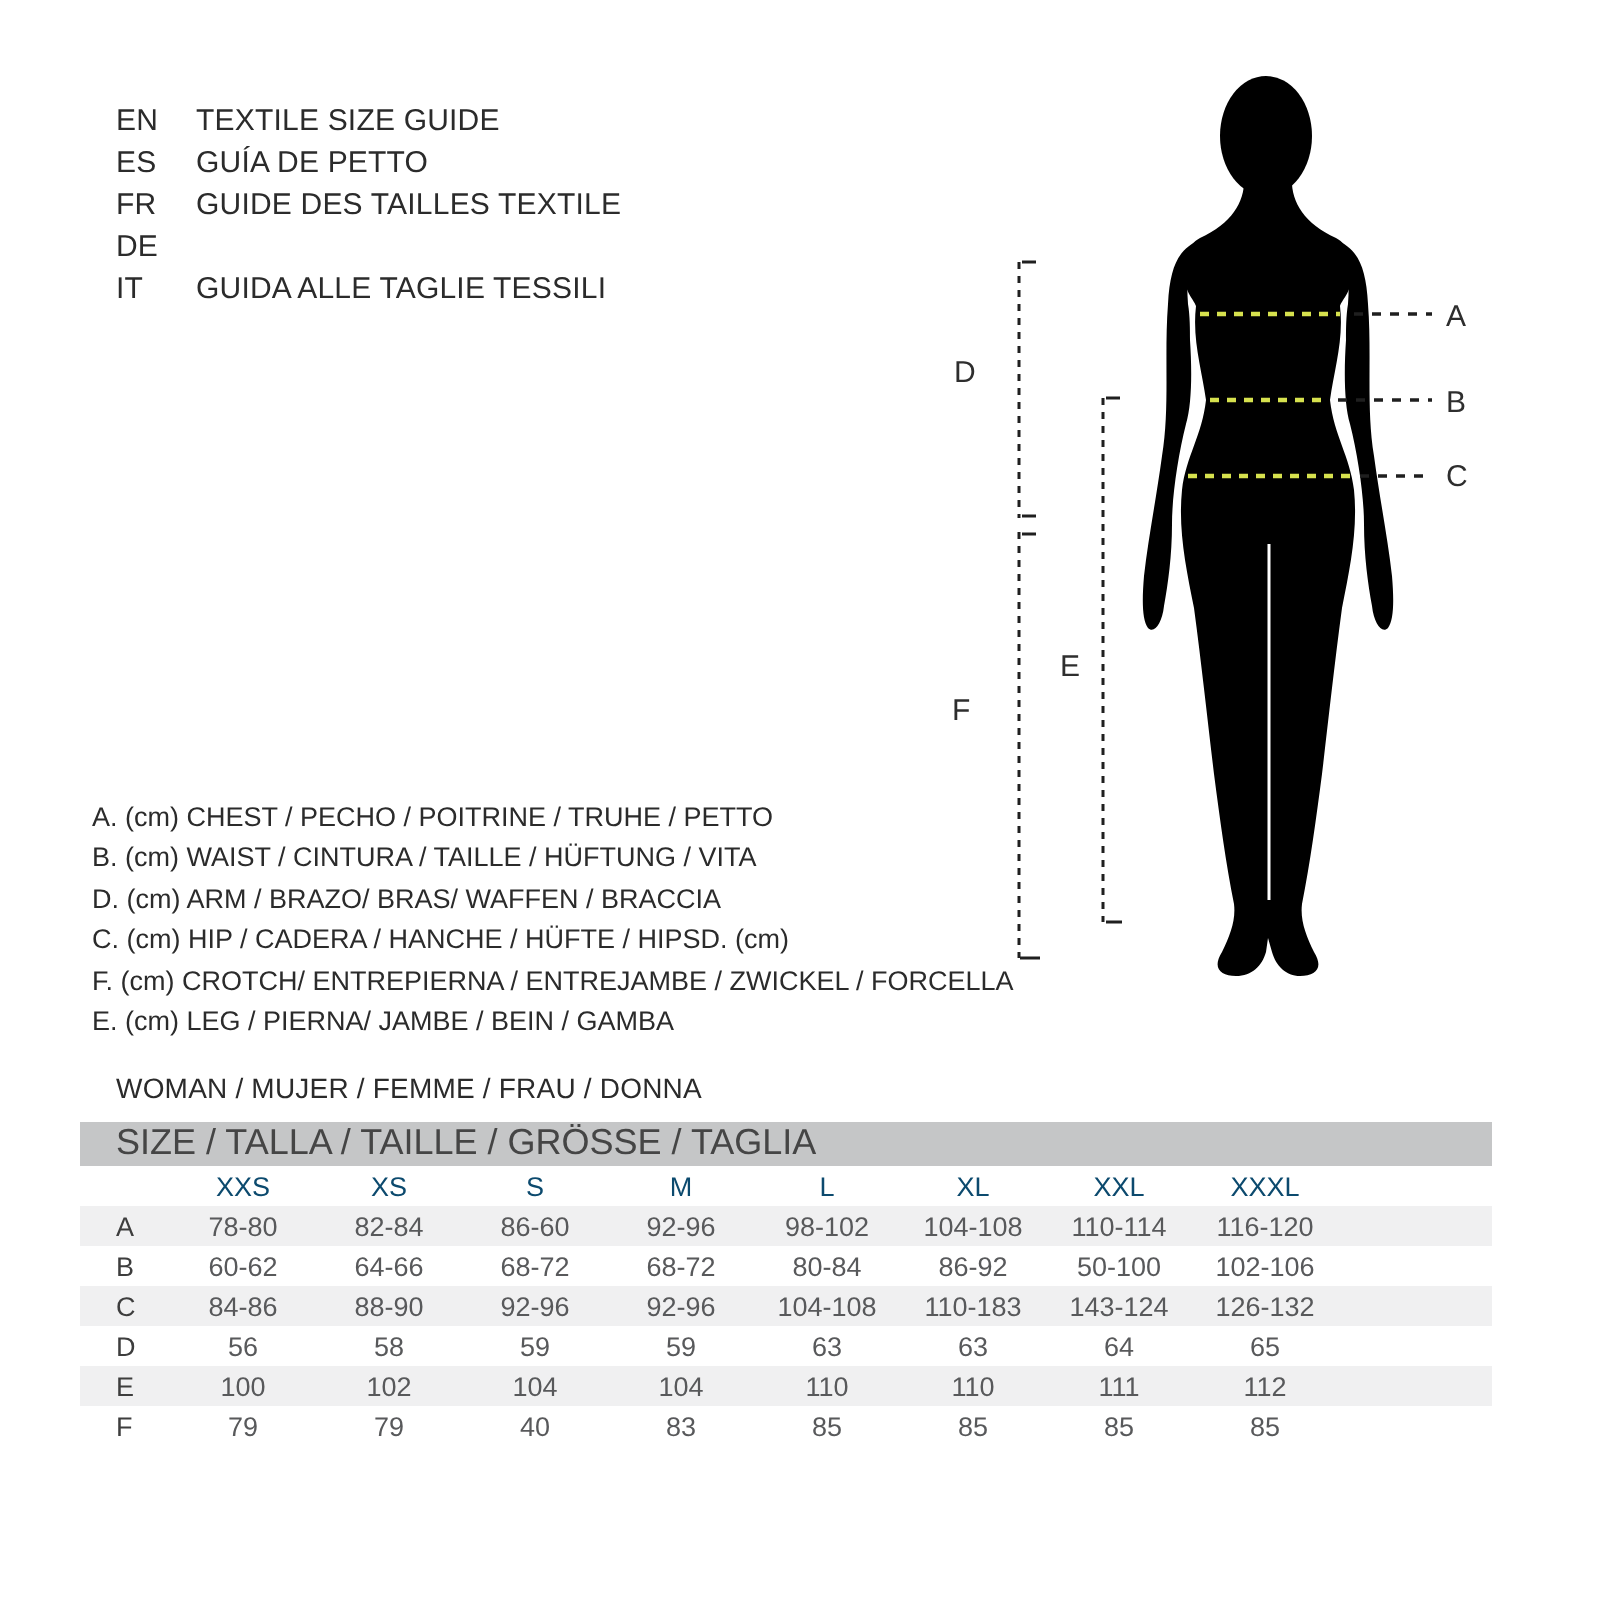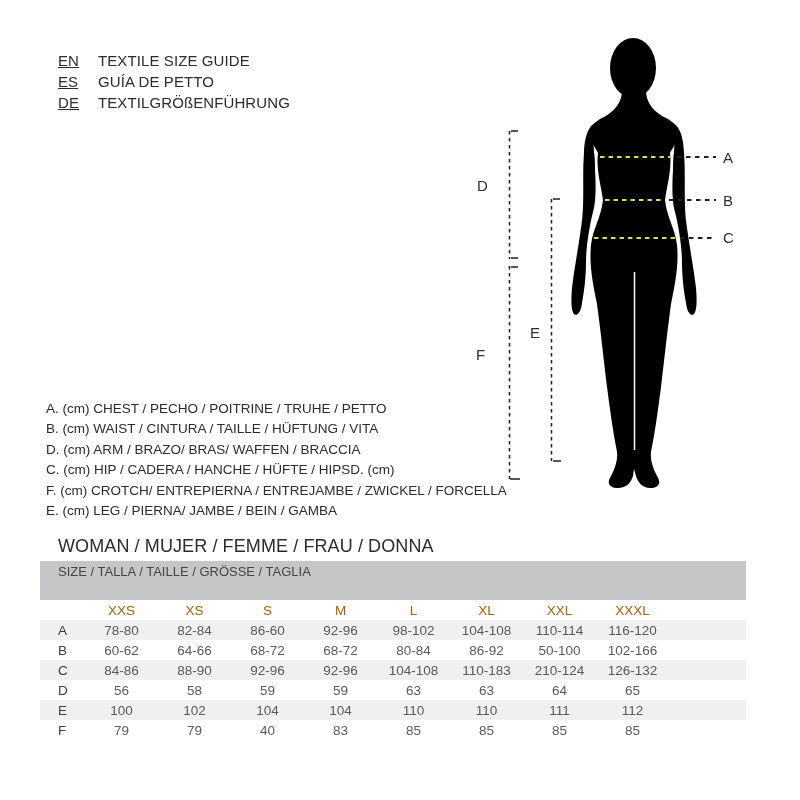--- a/index.html
+++ b/index.html
@@ -4,65 +4,72 @@
 <style>
   html,body { margin:0; padding:0; background:#ffffff; }
   .canvas {
     position:relative; width:800px; height:800px; background:#ffffff;
     font-family:"Liberation Sans", sans-serif; color:#2b2b2b; overflow:hidden;
   }
 
   
   .lang-block { position:absolute; left:58px; top:50px; }
   .lang-row { display:flex; font-size:15px; line-height:21px; letter-spacing:0.1px; }
-  .lang-code { width:40px; flex:0 0 40px;text-decoration:underline; }
+  .lang-code { width:40px; flex:0 0 40px; }
 
   
   .figure-svg { position:absolute; left:440px; top:20px; width:360px; height:480px; }
   .measure-letter { font-family:"Liberation Sans", sans-serif; font-size:15px; fill:#2e2e2e; }
 
   
   .legend-block { position:absolute; left:46px; top:399px; }
   .legend-line { font-size:13.5px; line-height:20.4px; white-space:nowrap; }
 
   
-  .section-title { position:absolute; left:58px; top:536px; font-size:18px; letter-spacing:0.1px; }
+  .section-title { position:absolute; left:58px; top:536px; font-size:14px; letter-spacing:0.1px; }
 
   
   .size-table-wrap { position:absolute; left:40px; top:561px; width:706px; }
   .size-table-header {
-    height:39px; background:#c5c6c7; color:#454545; font-size:13px;
+    height:22px; background:#c5c6c7; color:#454545; font-size:18px;
     line-height:21px; padding-left:18px; box-sizing:border-box;
   }
   table.size-table { border-collapse:collapse; width:706px; table-layout:fixed; }
   table.size-table td {
     padding:0; height:20px; font-size:13.5px; text-align:center;
     color:#58595b; white-space:nowrap;
   }
-  table.size-table tr.size-head td { color:#a16207;margin-top:48px; }
+  table.size-table tr.size-head td { color:#0c4a6e;margin-top:48px; }
   table.size-table td.row-label { text-align:left; padding-left:18px; color:#3d3d3d; }
   table.size-table tr.stripe { background:#f0f0f1; }
 </style>
 </head>
 <body>
 
 <div class="canvas">
 
   <div class="lang-block">
     <div class="lang-row">
       <span class="lang-code">EN</span>
       <span class="lang-title">TEXTILE SIZE GUIDE</span>
     </div>
     <div class="lang-row">
       <span class="lang-code">ES</span>
       <span class="lang-title">GUÍA DE PETTO</span>
     </div>
     <div class="lang-row">
+      <span class="lang-code">FR</span>
+      <span class="lang-title">GUIDE DES TAILLES TEXTILE</span>
+    </div>
+    <div class="lang-row">
       <span class="lang-code">DE</span>
-      <span class="lang-title">TEXTILGRÖßENFÜHRUNG</span>
+    </div>
+    <div class="lang-row">
+      <span class="lang-code">IT</span>
+      <span class="lang-title">GUIDA ALLE TAGLIE TESSILI</span>
     </div>
   </div>
 
   <svg class="figure-svg" viewBox="440 20 360 480">
 
     <ellipse cx="633" cy="68" rx="23" ry="30" fill="#000"></ellipse>
 
     <path fill="#000" d="
       M 622 87
       C 623 100 617 111 600 119
@@ -200,32 +207,32 @@
       </tr>
       <tr>
         <td class="row-label">B</td>
         <td>60-62</td>
         <td>64-66</td>
         <td>68-72</td>
         <td>68-72</td>
         <td>80-84</td>
         <td>86-92</td>
         <td>50-100</td>
-        <td>102-166</td>
+        <td>102-106</td>
         <td></td>
       </tr>
       <tr class="stripe">
         <td class="row-label">C</td>
         <td>84-86</td>
         <td>88-90</td>
         <td>92-96</td>
         <td>92-96</td>
         <td>104-108</td>
         <td>110-183</td>
-        <td>210-124</td>
+        <td>143-124</td>
         <td>126-132</td>
         <td></td>
       </tr>
       <tr>
         <td class="row-label">D</td>
         <td>56</td>
         <td>58</td>
         <td>59</td>
         <td>59</td>
         <td>63</td>

